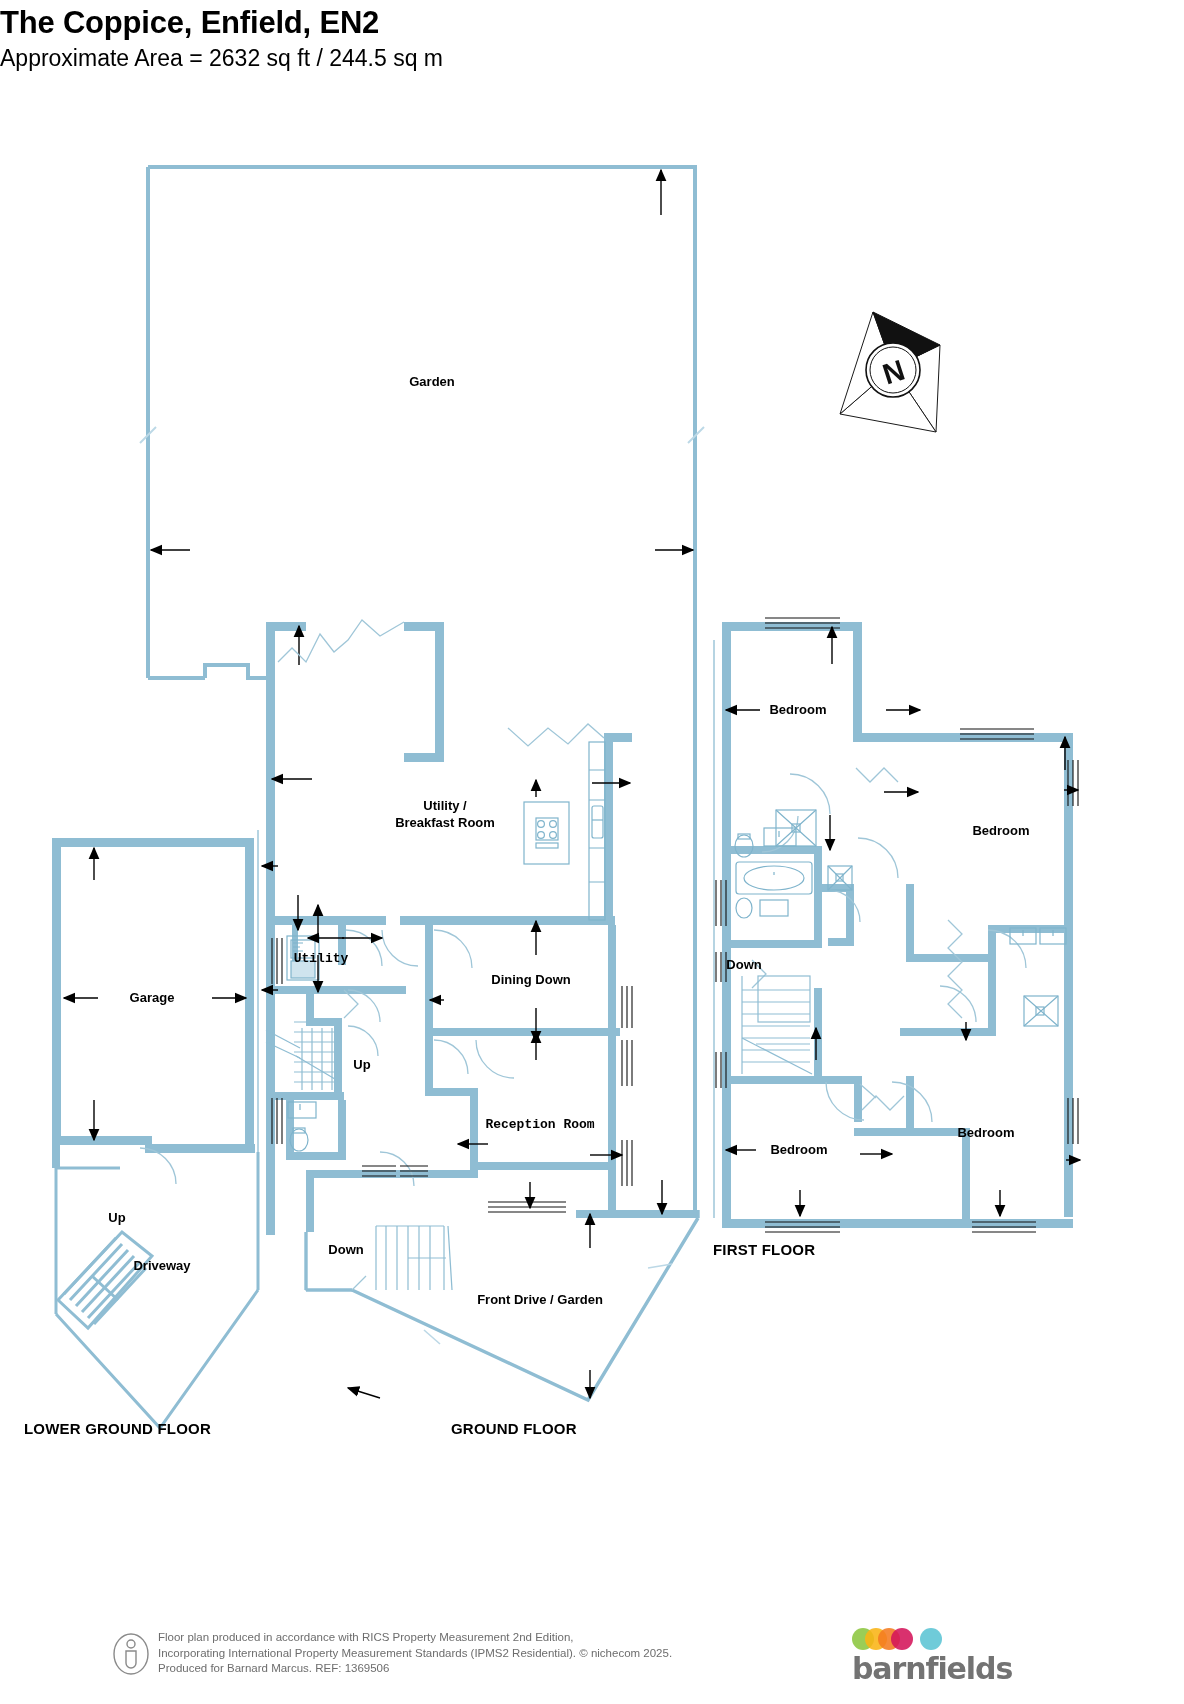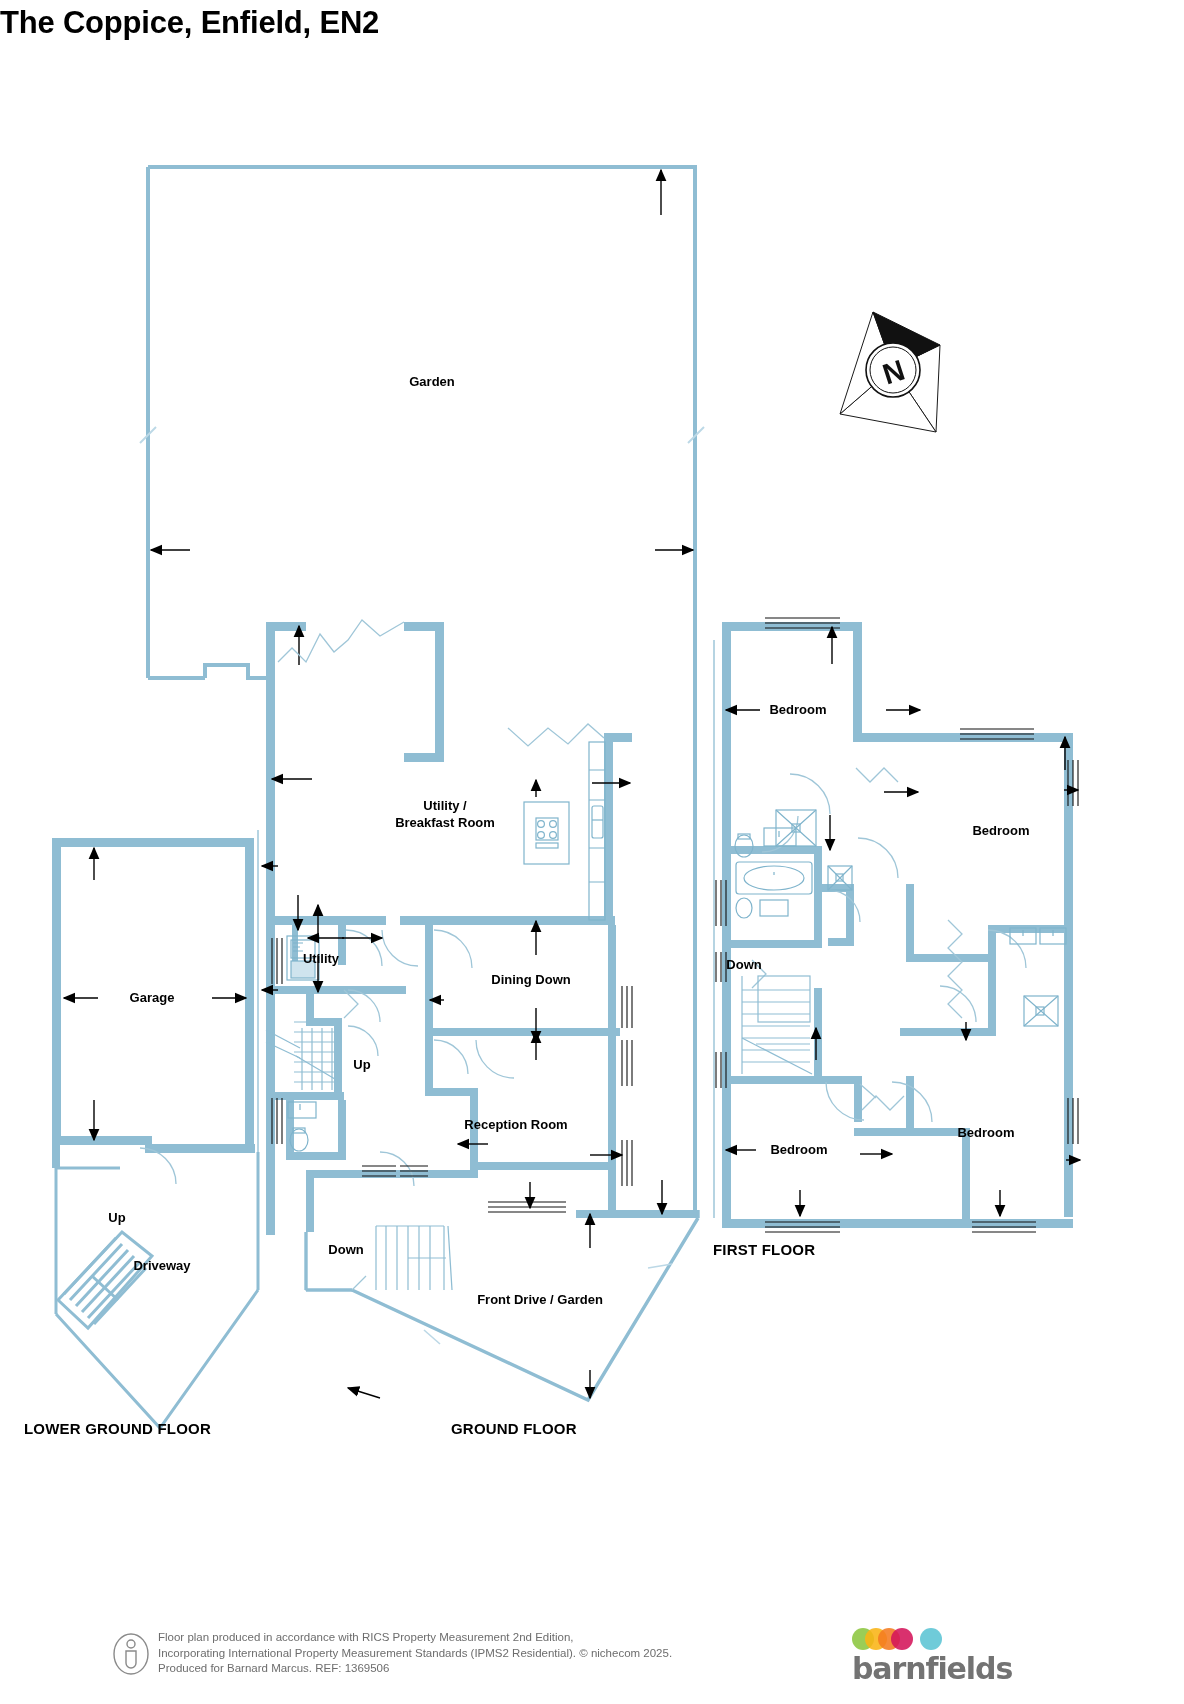--- a/index.html
+++ b/index.html
@@ -107,20 +107,21 @@
     color: #737373;
     font-family: "DejaVu Sans", sans-serif;
     font-weight: 700;
   }
 </style>
 </head>
 <body>
 
 <div id="header">
   <div id="title">The Coppice, Enfield, EN2</div>
+  <div id="area">Approximate Area = 2632 sq ft / 244.5 sq m</div>
 </div>
 
 <svg id="plan" viewBox="0 0 1184 1704" xmlns="http://www.w3.org/2000/svg">
 
   <defs>
 
     <marker id="ah" markerWidth="9" markerHeight="9" refX="8" refY="4.5" orient="auto">
       <path d="M0,0.6 L9,4.5 L0,8.4 Z" fill="#000"></path>
     </marker>
   </defs>
@@ -483,23 +484,23 @@
     <circle cx="893" cy="370" r="27" fill="#ffffff" stroke="#111" stroke-width="1.6"></circle>
     <circle cx="893" cy="370" r="23" fill="#ffffff" stroke="#111" stroke-width="1"></circle>
     <text x="893" y="382" text-anchor="middle" font-family="Liberation Sans, sans-serif" font-size="29" font-weight="bold" fill="#111" transform="rotate(-18 893 370)">N</text>
   </g>
   </g>
 </svg>
 
 <div class="room-label" style="left:432px; top:382px;">Garden</div>
 <div class="room-label" style="left:445px; top:806px;">Utility /</div>
 <div class="room-label" style="left:445px; top:823px;">Breakfast Room</div>
-<div class="room-label" style="left:321px; top:959px;">Utility</div>
+<div class="room-label" style="left:321px; top:959px;font-family:Liberation Mono, monospace;">Utility</div>
 <div class="room-label" style="left:531px; top:980px;">Dining Down</div>
-<div class="room-label" style="left:516px; top:1125px;">Reception Room</div>
+<div class="room-label" style="left:540px; top:1125px;font-family:Liberation Mono, monospace;">Reception Room</div>
 <div class="room-label" style="left:540px; top:1300px;">Front Drive / Garden</div>
 <div class="room-label" style="left:152px; top:998px;">Garage</div>
 <div class="room-label" style="left:162px; top:1266px;">Driveway</div>
 <div class="room-label" style="left:117px; top:1218px;">Up</div>
 <div class="room-label" style="left:362px; top:1065px;">Up</div>
 <div class="room-label" style="left:346px; top:1250px;">Down</div>
 <div class="room-label" style="left:744px; top:965px;">Down</div>
 <div class="room-label" style="left:798px; top:710px;">Bedroom</div>
 <div class="room-label" style="left:1001px;top:831px;">Bedroom</div>
 <div class="room-label" style="left:799px; top:1150px;">Bedroom</div>

